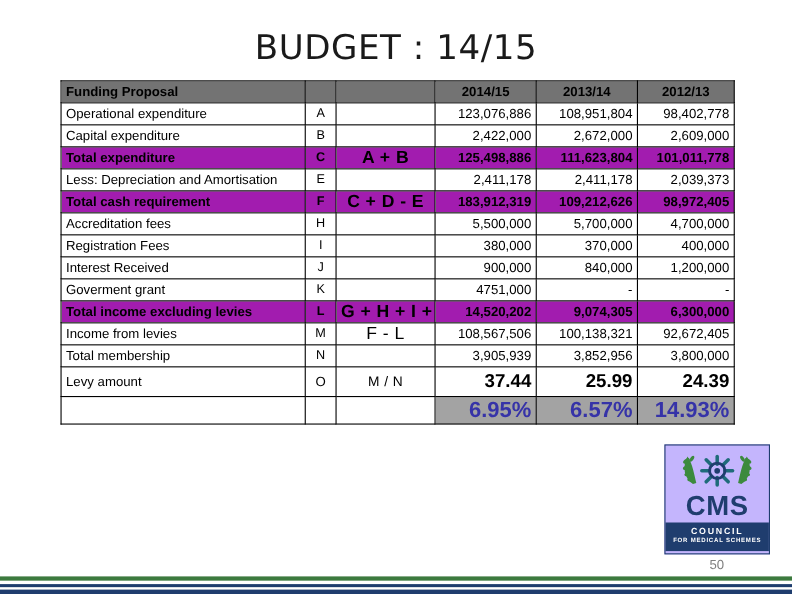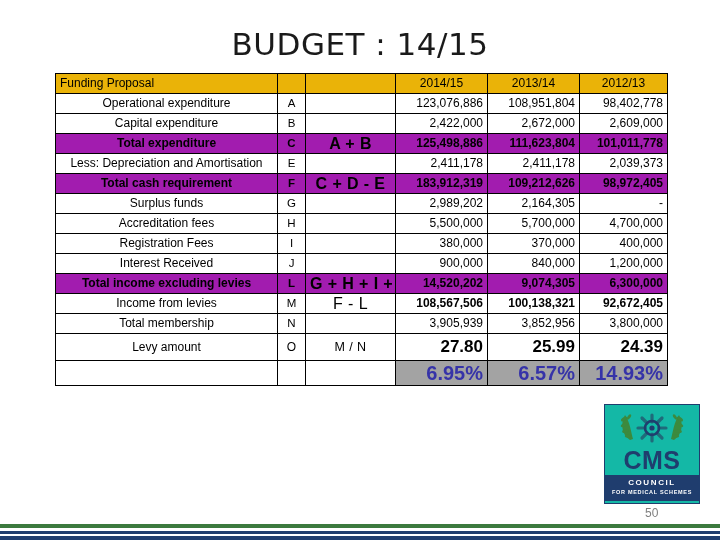--- a/index.html
+++ b/index.html
@@ -53,30 +53,30 @@
     font-weight: 400;
     font-family: "Liberation Sans", sans-serif;
   }
   col.c-label  { width: 222px; }
   col.c-letter { width: 28px;  }
   col.c-form   { width: 90px;  }
   col.c-y1     { width: 92px;  }
   col.c-y2     { width: 92px;  }
   col.c-y3     { width: 88px;  }
 
-  td.label   { text-align: center;   padding-left: 5px; }
+  td.label   { text-align: left;   padding-left: 5px; }
   td.letter  { text-align: center; font-weight: 700; font-size: 11.5px; }
   td.formula { text-align: center; font-weight: 700; font-size: 16px; letter-spacing: 0.4px;}
   td.num     { text-align: right;  padding-right: 5px; }
 
   tr.shaded td { background: #a21caf; font-weight: 700; }
-  tr.head td   { background: #eab308; font-weight: 400; text-align: center; }
+  tr.head td   { background: #737373; font-weight: 700; text-align: center; }
   tr.head td.label { text-align: left; }
 
-  tr.boldvals td.num { font-weight: 700; text-align: right; }
+  tr.boldvals td.num { font-weight: 400; text-align: right; }
   tr.boldvals td.label { font-weight: 400; }
 
   
   tr.levy td { height: 26px; line-height: 26px; }
   tr.levy td.num { font-size: 17px; font-weight: 700; }
   tr.levy td.formula { font-size: 12.5px; }
   tr.levy td.letter { font-size: 12px; }
 
   
   tr.pct td { height: 24px; line-height: 24px; }
@@ -88,21 +88,21 @@
   }
 
   
   #cms-logo {
     position: absolute;
     left: 604px;
     top: 404px;
     width: 96px;
     height: 100px;
     border: 1.5px solid #1f3d6e;
-    background: #14b8a6;
+    background: #c4b5fd;
     box-sizing: border-box;
     padding: 4px 4px 0 4px;
   }
   #logo-emblem {
     height: 38px;
     display: flex;
     align-items: center;
     justify-content: center;
   }
   #logo-cms-text {
@@ -216,28 +216,20 @@
 
       <tr class="shaded">
         <td class="label">Total cash requirement</td>
         <td class="letter">F</td>
         <td class="formula">C + D - E</td>
         <td class="num">183,912,319</td>
         <td class="num">109,212,626</td>
         <td class="num">98,972,405</td>
       </tr>
 
-      <tr>
-        <td class="label">Surplus funds</td>
-        <td class="letter">G</td>
-        <td class="formula"></td>
-        <td class="num">2,989,202</td>
-        <td class="num">2,164,305</td>
-        <td class="num">-</td>
-      </tr>
 
       <tr>
         <td class="label">Accreditation fees</td>
         <td class="letter">H</td>
         <td class="formula"></td>
         <td class="num">5,500,000</td>
         <td class="num">5,700,000</td>
         <td class="num">4,700,000</td>
       </tr>
 
@@ -252,20 +244,28 @@
 
       <tr>
         <td class="label">Interest Received</td>
         <td class="letter">J</td>
         <td class="formula"></td>
         <td class="num">900,000</td>
         <td class="num">840,000</td>
         <td class="num">1,200,000</td>
       </tr>
 
+      <tr>
+        <td class="label">Goverment grant</td>
+        <td class="letter">K</td>
+        <td class="formula"></td>
+        <td class="num">4751,000</td>
+        <td class="num">-</td>
+        <td class="num">-</td>
+      </tr>
 
       <tr class="shaded">
         <td class="label">Total income excluding levies</td>
         <td class="letter">L</td>
         <td class="formula">G + H + I + J + K</td>
         <td class="num">14,520,202</td>
         <td class="num">9,074,305</td>
         <td class="num">6,300,000</td>
       </tr>
 
@@ -284,21 +284,21 @@
         <td class="formula"></td>
         <td class="num">3,905,939</td>
         <td class="num">3,852,956</td>
         <td class="num">3,800,000</td>
       </tr>
 
       <tr class="levy">
         <td class="label">Levy amount</td>
         <td class="letter">O</td>
         <td class="formula">M / N</td>
-        <td class="num">27.80</td>
+        <td class="num">37.44</td>
         <td class="num">25.99</td>
         <td class="num">24.39</td>
       </tr>
 
       <tr class="pct">
         <td class="label"></td>
         <td class="letter"></td>
         <td class="formula"></td>
         <td class="num">6.95%</td>
         <td class="num">6.57%</td>

